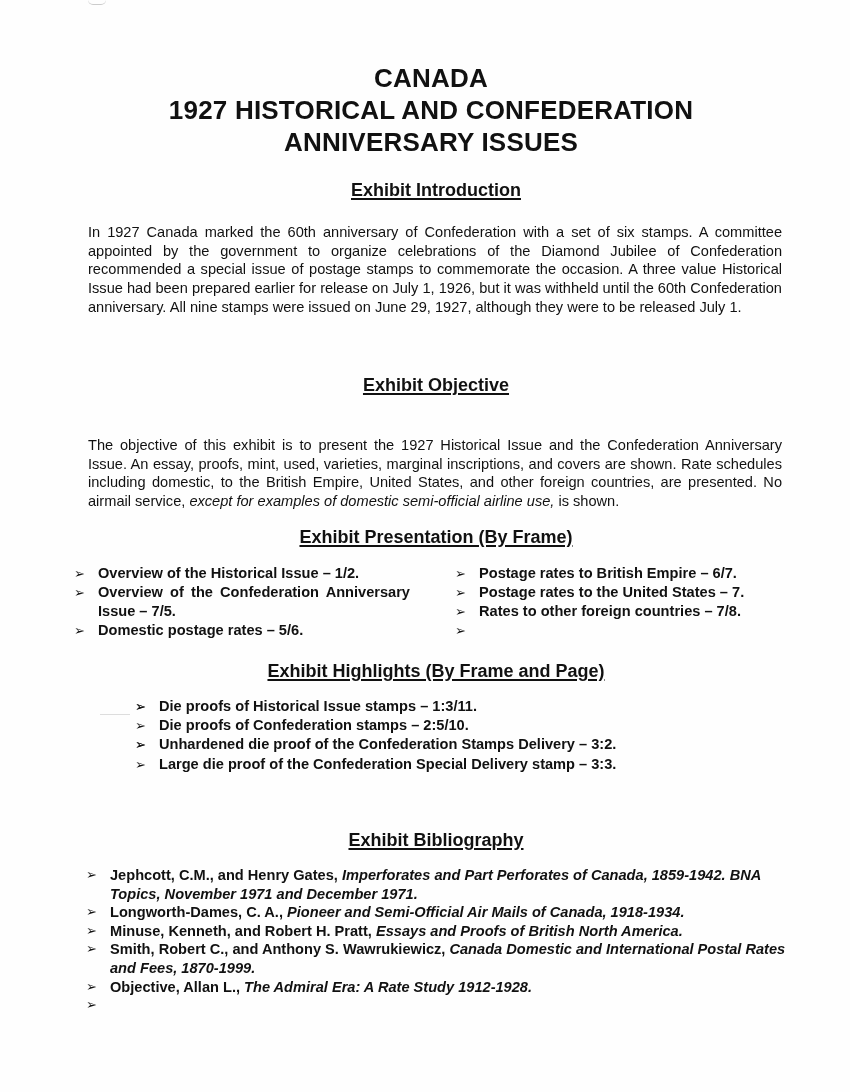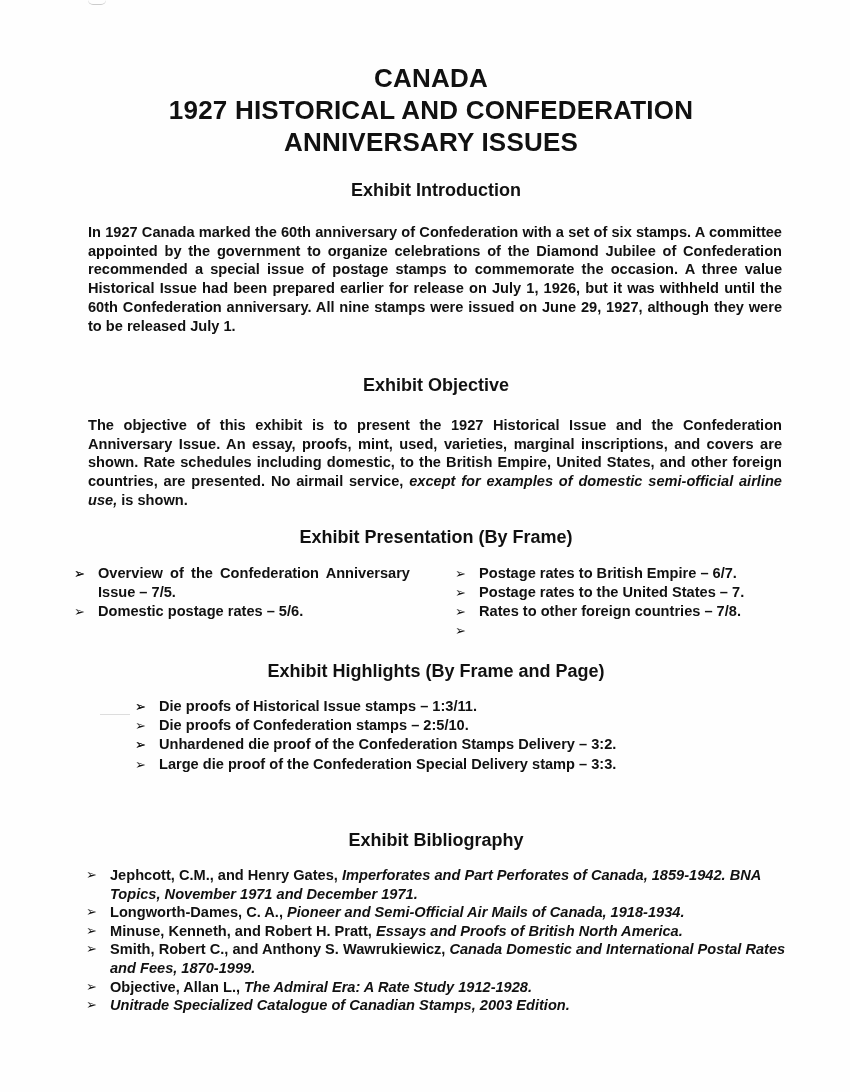--- a/index.html
+++ b/index.html
@@ -35,29 +35,30 @@
   .section-heading {
     position: absolute;
     left: 0;
     width: 872px;
     text-align: center;
     font-weight: bold;
     font-size: 18px;
     line-height: 22px;
   }
   .section-heading span {
+    text-decoration: underline;
     text-underline-offset: 2px;
     text-decoration-thickness: 2px;
     margin-top: 8px;
   }
   .para {
     position: absolute;
     left: 88px;
     width: 694px;
-    font-weight: bold;
+    font-weight: normal;
     font-size: 14.6px;
     line-height: 18.7px;
     text-align: justify;
   }
   .para i { font-style: italic; }
   ul.bullets {
     list-style: none;
     margin: 0;
     padding: 0;
     position: absolute;
@@ -129,31 +130,31 @@
   </div>
 
   <div class="section-heading" style="top:179px;">
     <span>Exhibit Introduction</span>
   </div>
   <div class="para" style="top:223px;">In 1927 Canada marked the 60th anniversary of Confederation with a set of six stamps. A committee appointed by the government to organize celebrations of the Diamond Jubilee of Confederation recommended a special issue of postage stamps to commemorate the occasion. A three value Historical Issue had been prepared earlier for release on July 1, 1926, but it was withheld until the 60th Confederation anniversary. All nine stamps were issued on June 29, 1927, although they were to be released July 1.</div>
 
   <div class="section-heading" style="top:374px;">
     <span>Exhibit Objective</span>
   </div>
-  <div class="para" style="top:416px;">
+  <div class="para" style="top:436px;">
     <span>The objective of this exhibit is to present the 1927 Historical Issue and the Confederation Anniversary Issue. An essay, proofs, mint, used, varieties, marginal inscriptions, and covers are shown. Rate schedules including domestic, to the British Empire, United States, and other foreign countries, are presented. No airmail service,</span>
     <i>except for examples of domestic semi-official airline use,</i>
     <span>is shown.</span>
   </div>
 
   <div class="section-heading" style="top:526px;">
     <span>Exhibit Presentation (By Frame)</span>
   </div>
   <ul class="bullets pres-left">
-    <li><span class="arrow">➢</span></li>
+    <li><span class="arrow">➢</span><span>Overview of the Historical Issue – 1/2.</span></li>
     <li><span class="arrow">➢</span><span>Overview of the Confederation Anniversary Issue – 7/5.</span></li>
     <li><span class="arrow">➢</span><span>Domestic postage rates – 5/6.</span></li>
   </ul>
   <ul class="bullets pres-right">
     <li><span class="arrow">➢</span><span>Postage rates to British Empire – 6/7.</span></li>
     <li><span class="arrow">➢</span><span>Postage rates to the United States – 7.</span></li>
     <li><span class="arrow">➢</span><span>Rates to other foreign countries – 7/8.</span></li>
     <li><span class="arrow">➢</span></li>
   </ul>
 
@@ -172,16 +173,16 @@
 
   <div class="section-heading" style="top:829px;">
     <span>Exhibit Bibliography</span>
   </div>
   <ul class="bullets biblio">
     <li><span class="arrow">➢</span><span>Jephcott, C.M., and Henry Gates, </span><span class="it">Imperforates and Part Perforates of Canada, 1859-1942. BNA Topics, November 1971 and December 1971.</span></li>
     <li><span class="arrow">➢</span><span>Longworth-Dames, C. A., </span><span class="it">Pioneer and Semi-Official Air Mails of Canada, 1918-1934.</span></li>
     <li><span class="arrow">➢</span><span>Minuse, Kenneth, and Robert H. Pratt, </span><span class="it">Essays and Proofs of British North America.</span></li>
     <li><span class="arrow">➢</span><span>Smith, Robert C., and Anthony S. Wawrukiewicz, </span><span class="it">Canada Domestic and International Postal Rates and Fees, 1870-1999.</span></li>
     <li><span class="arrow">➢</span><span>Objective, Allan L., </span><span class="it">The Admiral Era: A Rate Study 1912-1928.</span></li>
-    <li><span class="arrow">➢</span><span></span><span class="it">Unitrade Specialized Catalogue of Canadian Stamps, 2003 Edition.</span></li>
+    <li><span class="arrow">➢</span><span></span></li>
   </ul>
 
 </div>
 
 </body></html>

